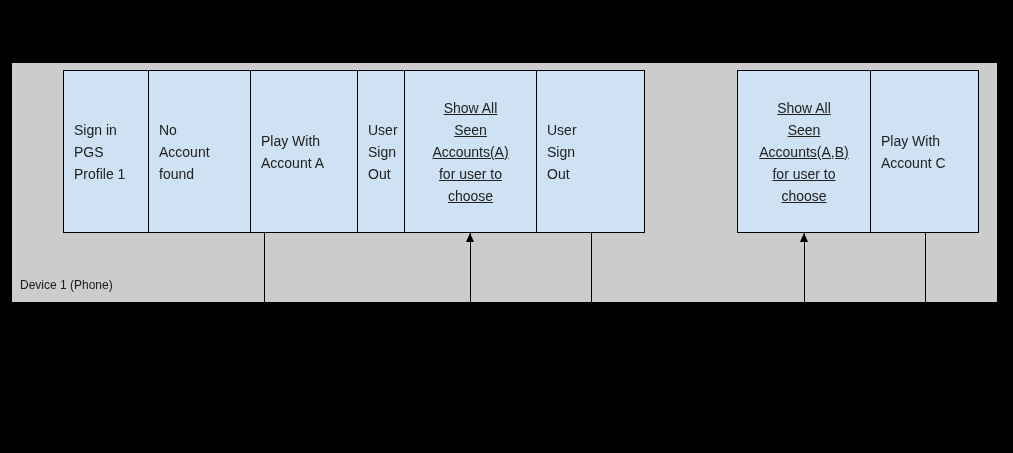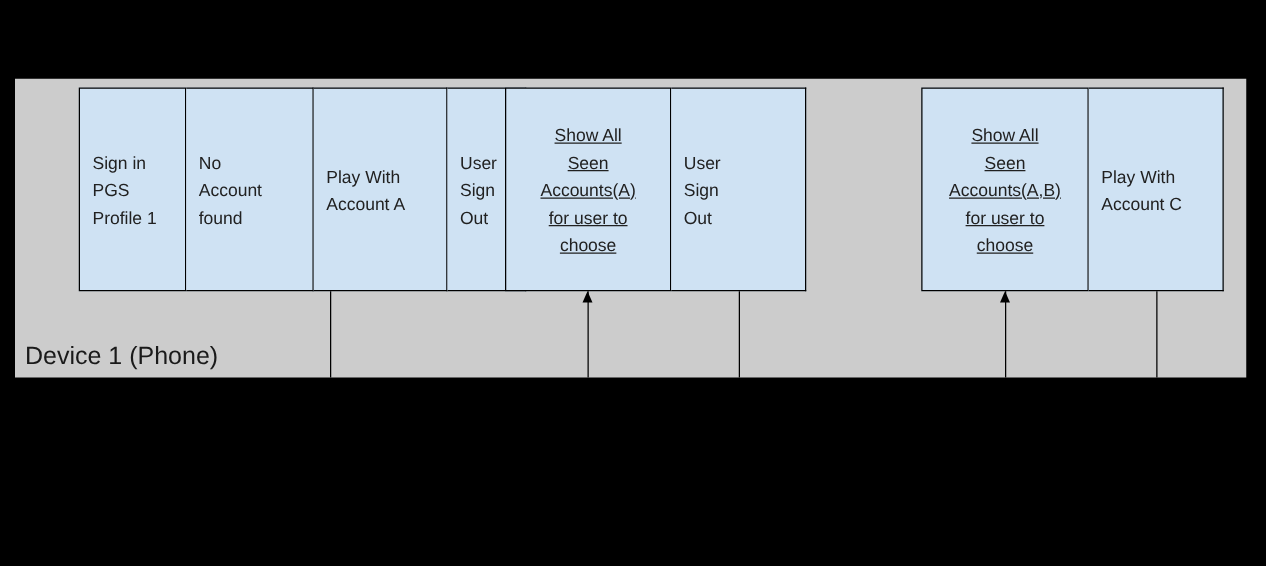--- a/index.html
+++ b/index.html
@@ -85,21 +85,21 @@
     width: 0;
     height: 0;
     border-left: 4px solid transparent;
     border-right: 4px solid transparent;
     border-bottom: 9px solid #000000;
   }
   .lane-label {
     position: absolute;
     left: 8px;
     bottom: 7px;
-    font-size: 20px;
+    font-size: 12px;
     line-height: 20px;
     color: #1a1a1a;
     margin-top: 34px;
   }
 </style>
 </head>
 <body>
 
 <div class="stage">
   <div class="lane">

